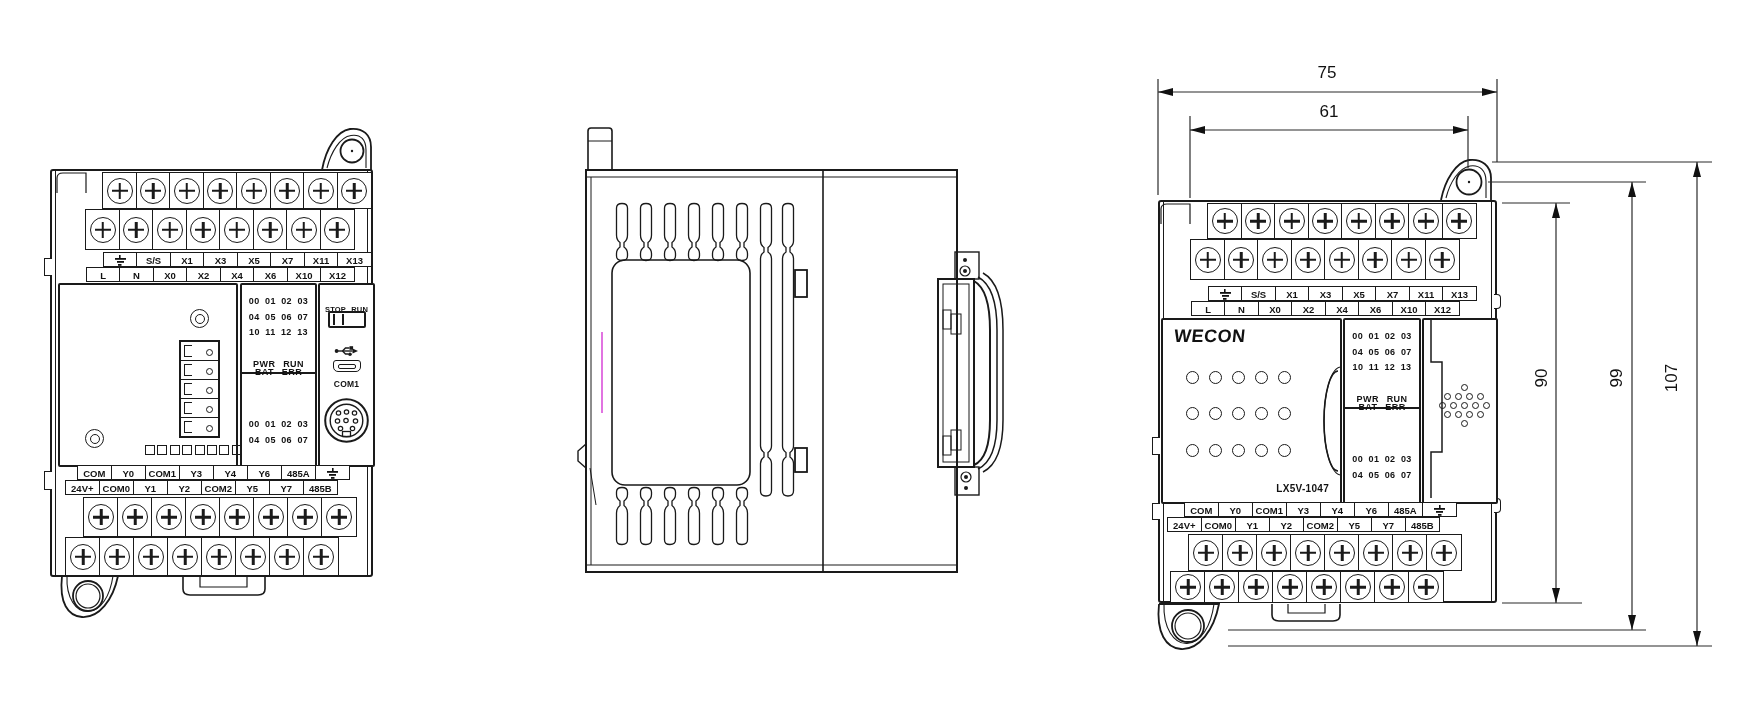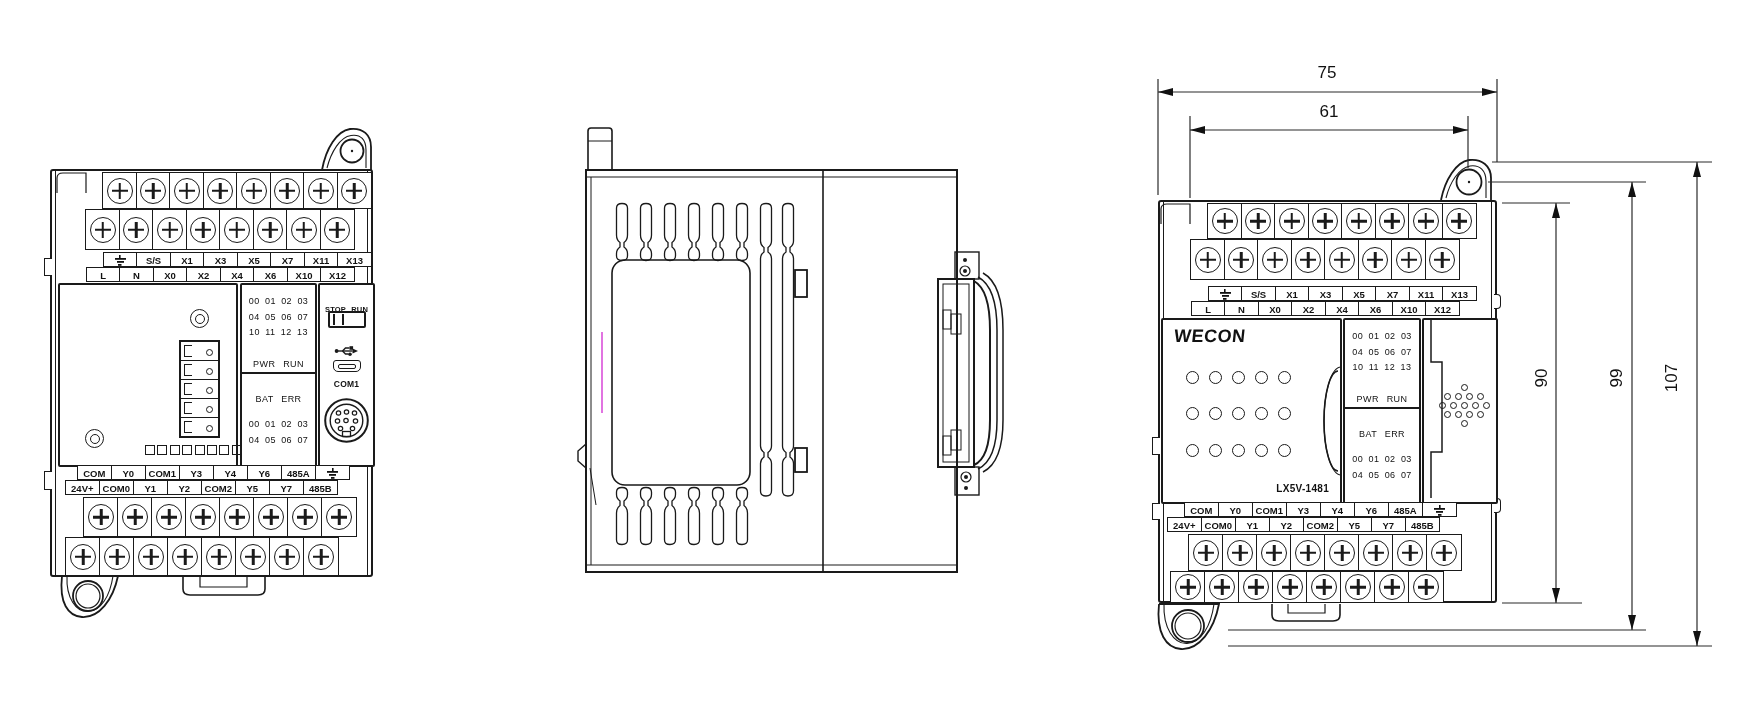--- a/index.html
+++ b/index.html
@@ -21,26 +21,26 @@
   .screw::after{content:"";position:absolute;left:50%;top:50%;width:2.5px;height:16px;background:#1a1a1a;transform:translate(-50%,-50%)}
   
   .lstrip{position:absolute;display:flex}
   .lcell{flex:1;border:1.4px solid #1a1a1a;margin-left:-1.4px;background:#fff;position:relative;
          font-weight:bold;font-size:9.5px;line-height:13px;text-align:center;padding-top:1px;white-space:nowrap;overflow:hidden}
   .earth-ground-icon::after{content:"";position:absolute;inset:0;background-repeat:no-repeat;
      background-image:linear-gradient(#111,#111),linear-gradient(#111,#111),linear-gradient(#111,#111),linear-gradient(#111,#111);
      background-size:1.6px 4px,11px 1.8px,7px 1.8px,3.5px 1.8px;
      background-position:center top 1.5px,center top 5.2px,center top 8px,center top 10.8px}
   
-  .iline{text-align:center;font-weight:normal;font-size:9px;letter-spacing:.4px;word-spacing:2.5px;line-height:15.5px;color:#111}
+  .iline{text-align:center;font-weight:bold;font-size:9px;letter-spacing:.4px;word-spacing:2.5px;line-height:15.5px;color:#111}
   .ipos{position:absolute;left:0;right:0}
   .inrows{position:absolute;left:0;right:0;top:9px}
   .outrows{position:absolute;left:0;right:0;top:132px}
   .pwrline{top:72px;word-spacing:5px}
-  .batline{top:107px;word-spacing:5px}
+  .batline{top:80px;word-spacing:5px}
   .idivider{position:absolute;left:-2px;right:-2px;top:87px;border-top:2px solid #1a1a1a}
   
   .dc{position:absolute;width:17px;height:17px;border:1.5px solid #1a1a1a;border-radius:50%}
   .dc::after{content:"";position:absolute;inset:3.5px;border:1.3px solid #1a1a1a;border-radius:50%}
   .pconn{position:absolute;border:2px solid #1a1a1a;display:flex;flex-direction:column;background:#fff}
   .pincell{flex:1;position:relative;border-bottom:1.2px solid #1a1a1a}
   .pincell:last-child{border-bottom:none}
   .pincell::before{content:"";position:absolute;left:3px;top:3px;bottom:3px;width:7px;border:1.4px solid #1a1a1a;border-right:none}
   .pincell::after{content:"";position:absolute;right:5px;top:50%;width:5px;height:5px;margin-top:-2.5px;border:1.2px solid #1a1a1a;border-radius:50%}
   .sqrow{position:absolute;display:flex;gap:2.4px}
@@ -389,21 +389,21 @@
           <div class="ledhole"></div>
           <div class="ledhole"></div>
           <div class="ledhole"></div>
           <div class="ledhole"></div>
           <div class="ledhole"></div>
           <div class="ledhole"></div>
           <div class="ledhole"></div>
           <div class="ledhole"></div>
           <div class="ledhole"></div>
         </div>
-      <div class="model">LX5V-1481</div>
+      <div class="model">LX5V-1047</div>
     </div>
 
     <div class="panel" style="left:1343px;top:318px;width:74px;height:182px">
       <div class="inrows">
           <div class="iline">00 01 02 03</div>
           <div class="iline">04 05 06 07</div>
           <div class="iline">10 11 12 13</div>
         </div>
       <div class="iline ipos pwrline">PWR RUN</div>
       <div class="idivider"></div>

